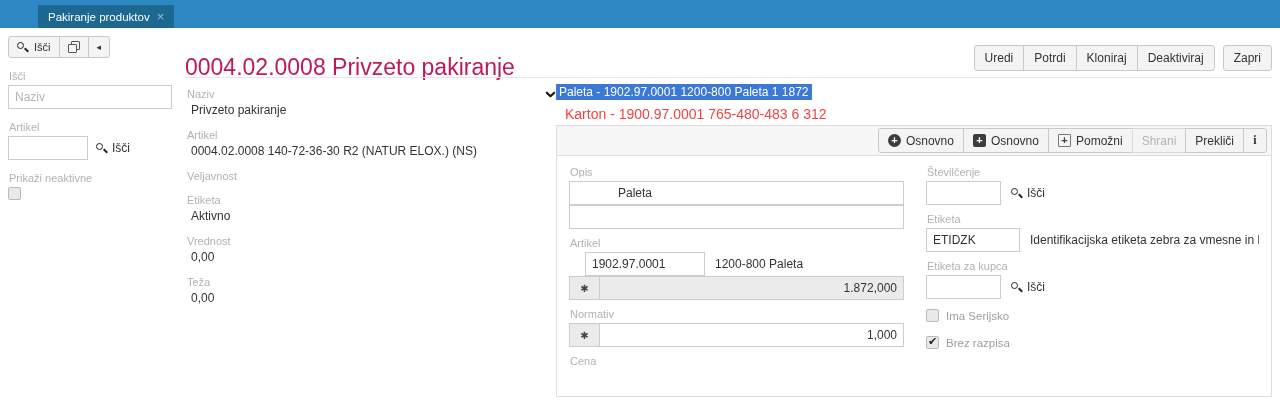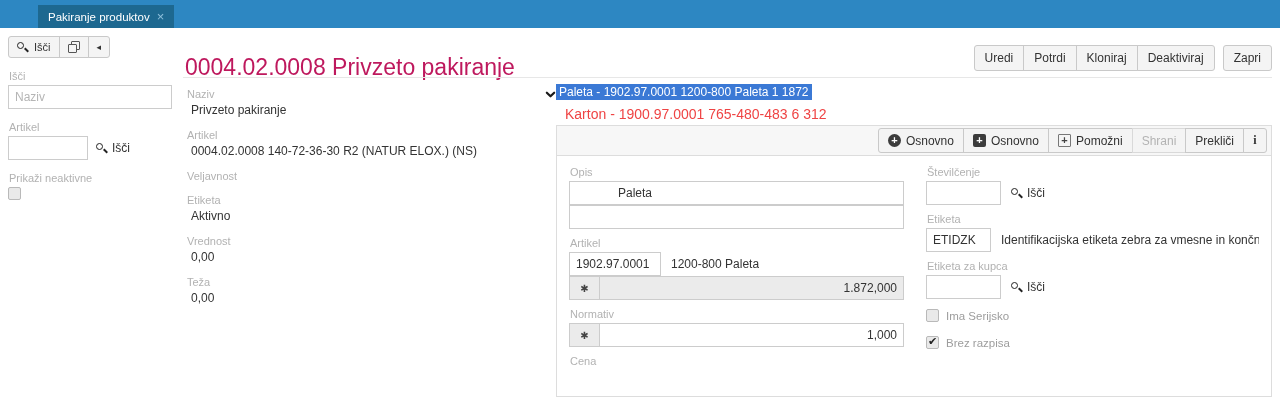--- a/index.html
+++ b/index.html
@@ -204,21 +204,21 @@
   <div class="panel-body">
 
     <div class="col-left">
       <div class="f-label">Opis</div>
       <input class="txt" style="width: 335px; padding-left: 48px;" value="Paleta">
 
       <input class="txt" style="width: 335px;" value="">
 
       <div class="f-label">Artikel</div>
       <div class="f-row">
-        <input class="txt" style="width: 92px;" value="1902.97.0001">
+        <input class="txt" style="width: 120px; margin-left: 16px;" value="1902.97.0001">
         <span class="desc-text">1200-800 Paleta</span>
       </div>
 
       <div class="igroup">
         <span class="addon">✱</span>
         <input class="txt txt-num txt-dis" disabled="" value="1.872,000" style="">
       </div>
 
       <div class="f-label">Normativ</div>
       <div class="igroup">
@@ -238,21 +238,21 @@
           <span class="icon-search">
               <i></i>
               <b></b>
             </span>
           <span>Išči</span>
         </span>
       </div>
 
       <div class="f-label">Etiketa</div>
       <div class="f-row">
-        <input class="txt" style="width: 65px;" value="ETIDZK">
+        <input class="txt" style="width: 94px;" value="ETIDZK">
         <span class="desc-text">Identifikacijska etiketa zebra za vmesne in končne embal...</span>
       </div>
 
       <div class="f-label">Etiketa za kupca</div>
       <div class="f-row">
         <input class="txt" style="width: 75px;" value="">
         <span class="search-link">
           <span class="icon-search">
               <i></i>
               <b></b>

